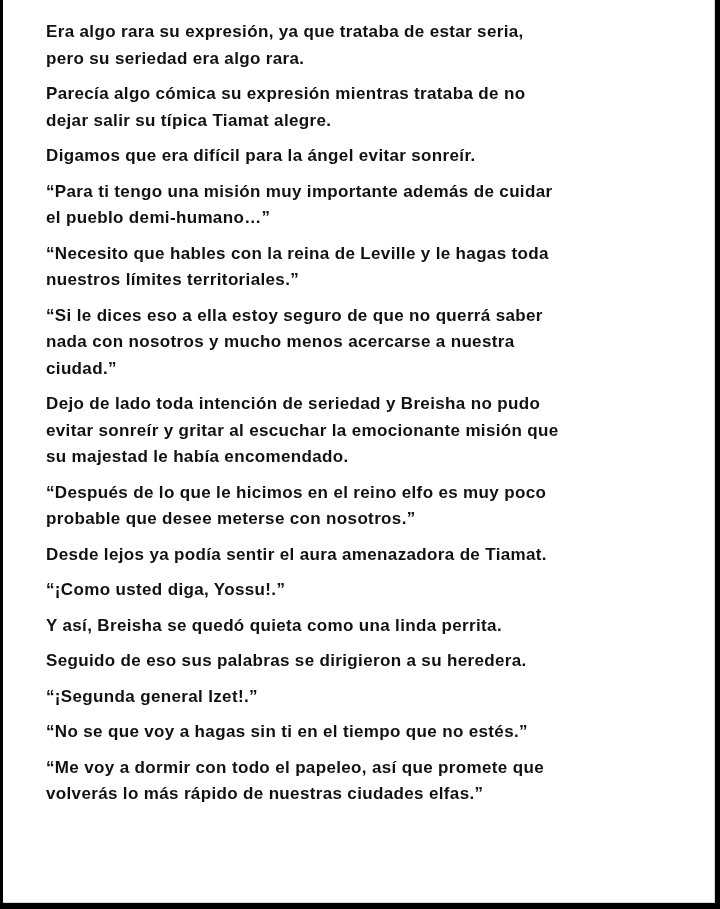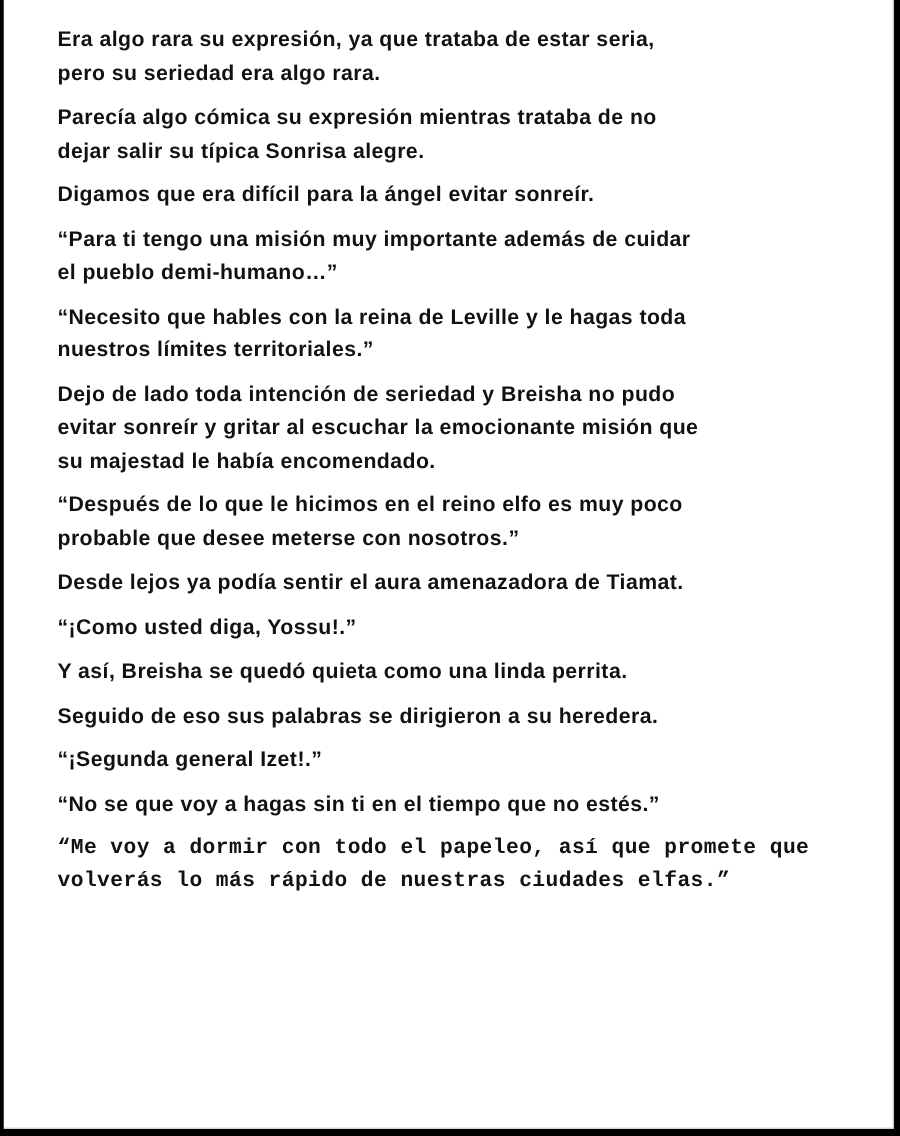--- a/index.html
+++ b/index.html
@@ -25,36 +25,39 @@
   .para {
     margin: 0 0 9px 0;
     font-family: "Liberation Sans", sans-serif;
     font-weight: bold;
     font-size: 17px;
     line-height: 26.5px;
     letter-spacing: 0.35px;
     color: #111111;
     white-space: pre-line;
   }
-  .para.last { margin-bottom: 0; font-family: Liberation Mono, monospace; }
+  .para.last { margin-bottom: 0; }
 </style>
 </head>
 <body>
 
 <div class="page">
   <div class="content">
     <p class="para">Era algo rara su expresión, ya que trataba de estar seria,
 pero su seriedad era algo rara.</p>
     <p class="para">Parecía algo cómica su expresión mientras trataba de no
-dejar salir su típica Sonrisa alegre.</p>
+dejar salir su típica Tiamat alegre.</p>
     <p class="para">Digamos que era difícil para la ángel evitar sonreír.</p>
     <p class="para">“Para ti tengo una misión muy importante además de cuidar
 el pueblo demi-humano…”</p>
     <p class="para">“Necesito que hables con la reina de Leville y le hagas toda
 nuestros límites territoriales.”</p>
+    <p class="para">“Si le dices eso a ella estoy seguro de que no querrá saber
+nada con nosotros y mucho menos acercarse a nuestra
+ciudad.”</p>
     <p class="para">Dejo de lado toda intención de seriedad y Breisha no pudo
 evitar sonreír y gritar al escuchar la emocionante misión que
 su majestad le había encomendado.</p>
     <p class="para">“Después de lo que le hicimos en el reino elfo es muy poco
 probable que desee meterse con nosotros.”</p>
     <p class="para">Desde lejos ya podía sentir el aura amenazadora de Tiamat.</p>
     <p class="para">“¡Como usted diga, Yossu!.”</p>
     <p class="para">Y así, Breisha se quedó quieta como una linda perrita.</p>
     <p class="para">Seguido de eso sus palabras se dirigieron a su heredera.</p>
     <p class="para">“¡Segunda general Izet!.”</p>

